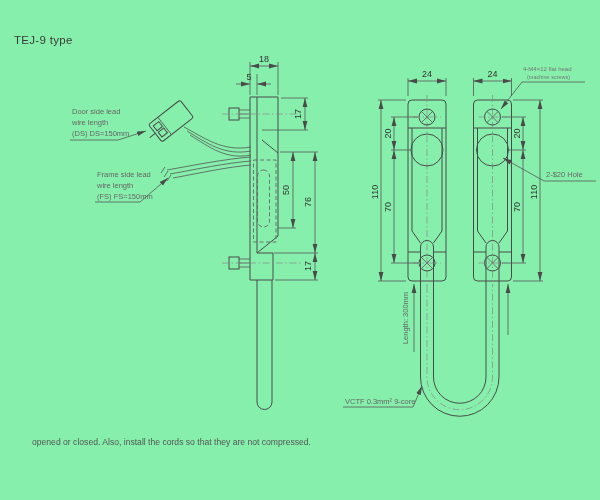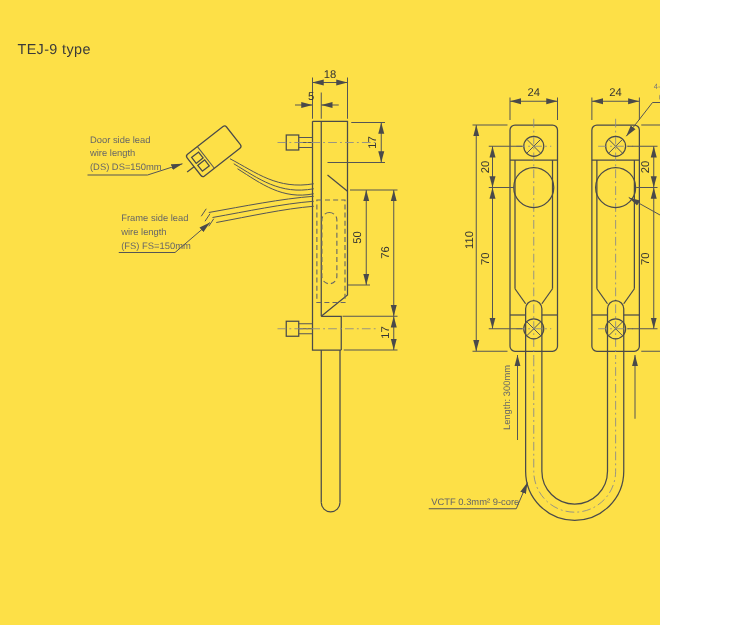--- a/index.html
+++ b/index.html
@@ -1,16 +1,16 @@
 <!DOCTYPE html>
 <html><head>
 <meta charset="utf-8">
 <style>
   html,body{margin:0;padding:0;background:#ffffff;}
-  .canvas{position:relative;width:528px;height:500px;background:#fde047;overflow:hidden;
+  .canvas{position:relative;width:600px;height:500px;background:#86efac;overflow:hidden;
           font-family:"Liberation Sans", sans-serif;}
   .title{position:absolute;left:14px;top:34px;font-size:11.5px;color:#3a3a3a;letter-spacing:.3px;}
   .note-line{position:absolute;font-size:8.6px;color:#555;white-space:nowrap;}
   .note-line.l1{left:17px;top:424px;}
   .note-line.l2{left:32px;top:437px;}
   svg{position:absolute;left:0;top:0;}
   svg text{font-family:"Liberation Sans", sans-serif;}
   .outline{stroke:#4a4a4a;stroke-width:1;fill:none;}
   .thin{stroke:#555;stroke-width:.8;fill:none;}
   .dim{stroke:#555;stroke-width:.8;fill:none;}
@@ -248,13 +248,14 @@
       </g>
 
       <g>
         <text class="lbl" x="345" y="404">VCTF 0.3mm² 9-core</text>
         <line class="thin" x1="343" y1="407" x2="413" y2="407"></line>
         <line class="thin" x1="413" y1="407" x2="422" y2="386" marker-end="url(#arr)"></line>
       </g>
     </g>
   </svg>
 
+  <div class="note-line l2">opened or closed. Also, install the cords so that they are not compressed.</div>
 </div>
 
 </body></html>

